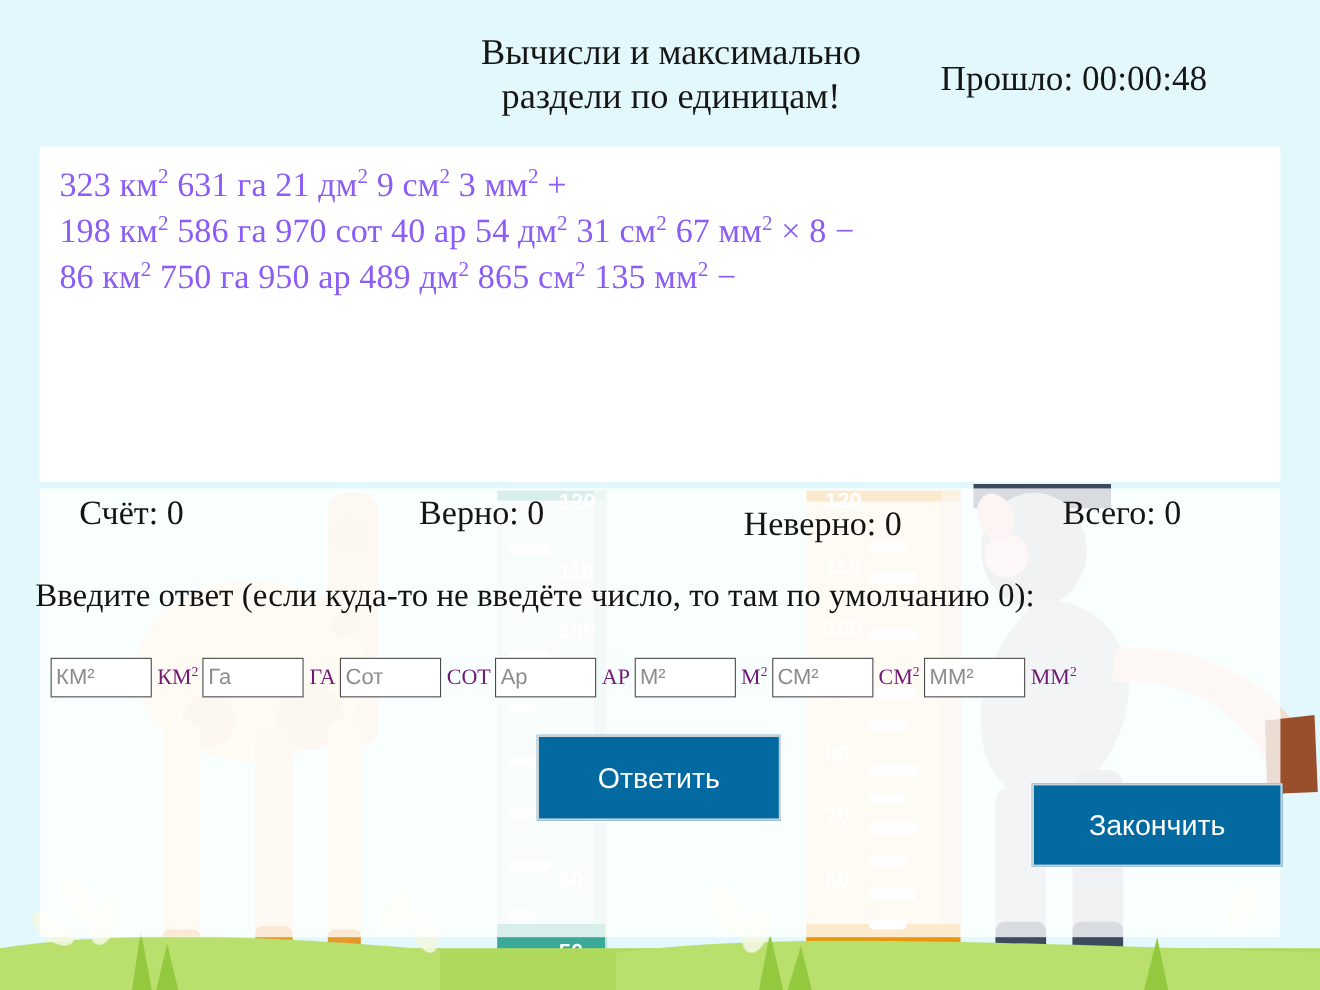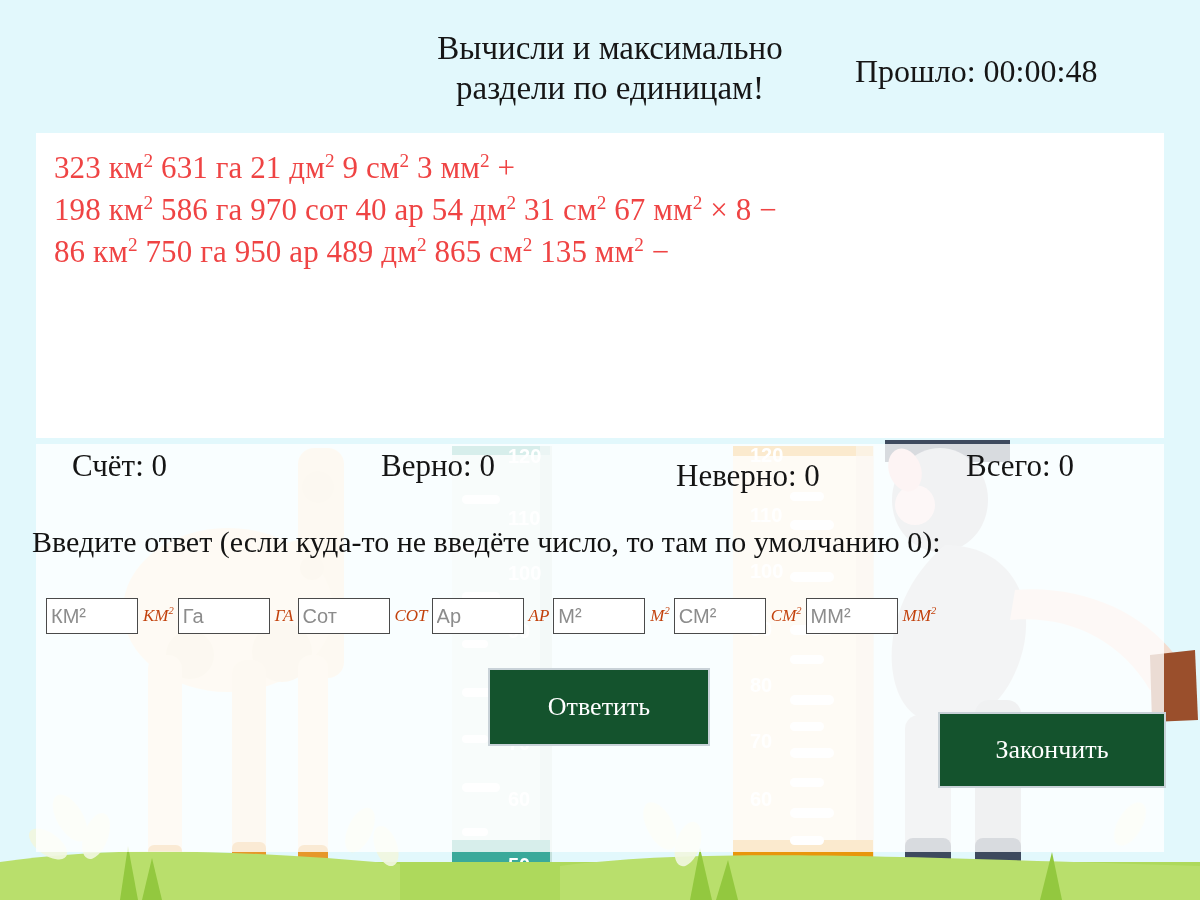--- a/index.html
+++ b/index.html
@@ -68,21 +68,21 @@
     width: 1128px;
     height: 305px;
     background: #ffffff;
     z-index: 5;
     box-sizing: border-box;
     padding: 14px 18px 0 18px;
   }
   .expr-line {
     font-size: 31px;
     line-height: 42px;
-    color: #ef4444;
+    color: #8b5cf6;
     white-space: nowrap;
     font-family: "Liberation Serif", serif;
     letter-spacing: 0.1px;
   }
   .expr-line sup {
     font-size: 0.62em;
     vertical-align: super;
     line-height: 0;
   }
 
@@ -156,40 +156,39 @@
     color: #1a1a1a;
     padding: 17px 4px;
     outline: none;
     border-radius: 0;
   }
   .unit-input::placeholder {
     color: #8c8c8c;
     opacity: 1;
   }
   .unit-label {
-    font-size: 17px;
-    color: #c2410c;
+    font-size: 20px;
+    color: #701a75;
     font-family: "Liberation Serif", serif;
     padding: 0 4px 0 5px;
     white-space: nowrap;
-    font-style: italic;
   }
   .unit-label sup {
     font-size: 0.62em;
     vertical-align: super;
     line-height: 0;
   }
 
   
   .btn {
     position: absolute;
-    background: #14532d;
+    background: #0369a1;
     border: 2px solid #c9d2d8;
     color: #ffffff;
-    font-family: Liberation Serif, serif;
+    font-family: Liberation Sans, sans-serif;
     font-size: 26px;
     display: flex;
     align-items: center;
     justify-content: center;
     z-index: 7;
     cursor: pointer;
     box-sizing: border-box;
     outline: none;
   }
   .btn-answer {

